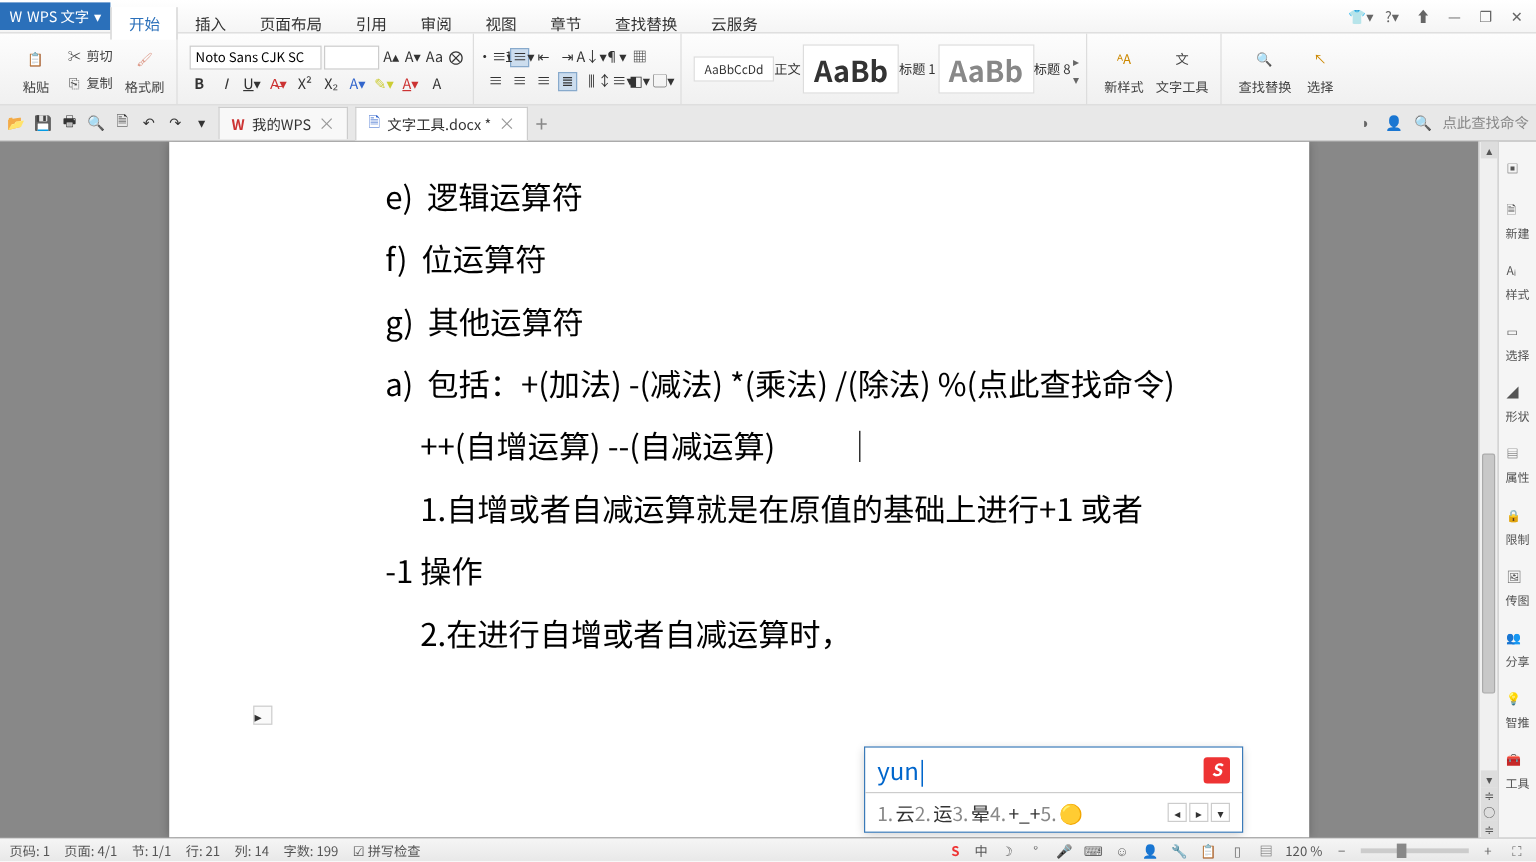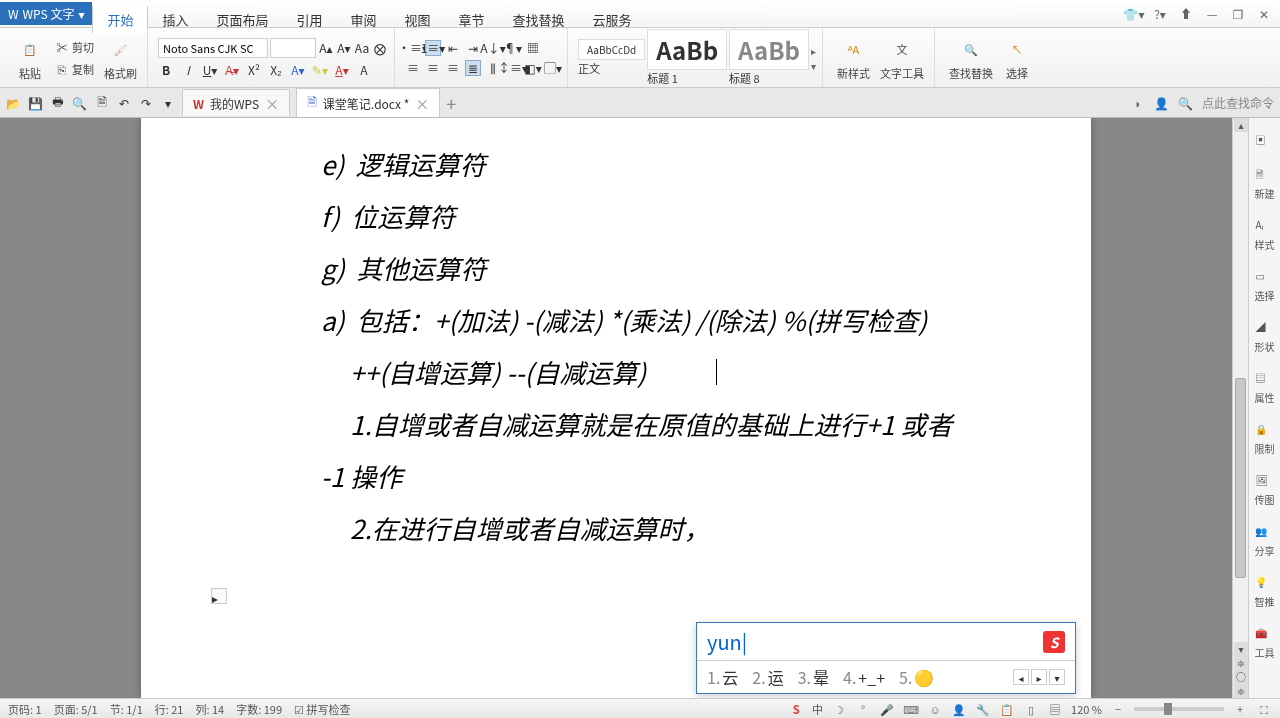--- a/index.html
+++ b/index.html
@@ -19,57 +19,57 @@
 .rib-group { display: flex; align-items: center; gap: 2px; padding: 0 6px; border-right: 1px solid #ddd; height: 100%; }
 .rib-btn { display: flex; flex-direction: column; align-items: center; justify-content: center; padding: 2px 4px; cursor: pointer; font-size: 11px; color: #444; gap: 2px; }
 .rib-btn-row { display: flex; align-items: center; gap: 2px; cursor: pointer; padding: 2px 4px; font-size: 11px; color: #444; }
 .rib-icon { width: 16px; height: 16px; display: inline-flex; align-items: center; justify-content: center; }
 .rib-icon-lg { width: 28px; height: 28px; display: inline-flex; align-items: center; justify-content: center; }
 .font-select { border: 1px solid #ccc; font-size: 11px; height: 20px; padding: 0 4px; background: #fff; }
 .font-name { width: 110px; }
 .font-size { width: 36px; padding-left: 40px; }
 .style-preview { border: 1px solid #ddd; padding: 2px 8px; font-size: 11px; text-align: center; background: #fff; min-width: 56px; }
 .style-preview.aabb { font-size: 24px; font-weight: bold; }
-.style-col { display: flex; flex-direction: column; align-items: flex-start; }
+.style-col { display: flex; flex-direction: row; align-items: center; }
 
 
 .doctabs { height: 30px; background: #e8e8e8; border-bottom: 1px solid #bbb; display: flex; align-items: center; padding: 0 6px; gap: 6px; }
 .doctab-icons { display: flex; gap: 6px; align-items: center; }
 .doctab { display: flex; align-items: center; gap: 6px; padding: 3px 10px; background: #f8f8f8; border: 1px solid #ccc; border-bottom: none; font-size: 12px; }
 .doctab.active { background: #fff; }
 .doctab .close { color: #999; cursor: pointer; font-size: 14px; }
 .doctabs-right { margin-left: auto; display: flex; align-items: center; gap: 8px; color: #666; }
 .search-hint { color: #888; font-size: 12px; }
 
 
 .workspace { display: flex; height: 580px; background: #888; position: relative; }
 .page-area { flex: 1; overflow: hidden; background: #888; position: relative; display: flex; justify-content: center; }
 .page { width: 950px; background: #fff; box-shadow: 0 0 8px rgba(0,0,0,0.3); padding: 20px 60px; position: relative; margin-top: 0; }
 .doc-content { font-family: "Noto Sans CJK SC", "SimSun", serif; font-size: 26px; line-height: 2; color: #000; padding-left: 80px; }
-.doc-line { white-space: pre; font-style: italic; }
+.doc-line { white-space: pre; }
 .cursor-mark { display: inline-block; width: 1px; height: 26px; background: #000; vertical-align: middle; margin-left: 70px; }
 .outline-btn { position: absolute; left: 70px; top: 470px; width: 16px; height: 16px; border: 1px solid #ccc; background: #fafafa; }
 
 
 .vscroll { width: 16px; background: #f0f0f0; border-left: 1px solid #ccc; position: relative; }
 .vscroll-thumb { position: absolute; left: 2px; right: 2px; top: 260px; height: 200px; background: #c8c8c8; border: 1px solid #aaa; border-radius: 2px; }
 .vscroll-btn { width: 14px; height: 14px; background: #ddd; position: absolute; left: 1px; font-size: 10px; text-align: center; line-height: 14px; color: #555; }
 
 
 .rsidebar { width: 32px; background: #f5f5f5; border-left: 1px solid #ccc; display: flex; flex-direction: column; align-items: center; padding-top: 8px; gap: 4px; }
 .rside-item { display: flex; flex-direction: column; align-items: center; padding: 6px 2px; cursor: pointer; font-size: 10px; color: #555; gap: 2px; }
 .rside-icon { width: 18px; height: 18px; }
 
 
 .ime { position: absolute; border: 1px solid #3a7ab8; background: #fff; box-shadow: 0 2px 8px rgba(0,0,0,0.2); }
 .ime-input { padding: 4px 10px; font-size: 20px; color: #0066cc; border-bottom: 1px solid #ccc; display: flex; justify-content: space-between; align-items: center; }
 .ime-input .imetxt::after { content: "|"; animation: blink 1s infinite; }
 @keyframes blink { 50% { opacity: 0; } }
 .ime-logo { width: 22px; height: 22px; background: #e33; border-radius: 3px; color: #fff; font-weight: bold; font-size: 14px; display: flex; align-items: center; justify-content: center; font-style: italic; }
-.ime-cands { padding: 4px 10px; font-size: 16px; display: flex; gap: 14px; align-items: center; }
+.ime-cands { padding: 4px 10px; font-size: 16px; display: flex; align-items: center; }
 .ime-cand { color: #333; }
 .ime-cand .num { color: #888; margin-right: 2px; }
 .ime-nav { margin-left: auto; display: flex; gap: 2px; }
 .ime-nav span { border: 1px solid #ccc; width: 16px; height: 16px; font-size: 10px; display: flex; align-items: center; justify-content: center; }
 
 
 .statusbar { height: 20px; background: linear-gradient(#f5f5f5,#e8e8e8); border-top: 1px solid #ccc; display: flex; align-items: center; font-size: 11px; color: #555; padding: 0 8px; gap: 12px; }
 .statusbar .right { margin-left: auto; display: flex; align-items: center; gap: 8px; }
 .zoom-slider { width: 90px; height: 4px; background: #ccc; position: relative; }
 .zoom-slider::after { content: ""; position: absolute; width: 8px; height: 12px; background: #888; top: -4px; left: 30px; }
@@ -225,49 +225,49 @@
     <span class="rib-icon">↷</span>
     <span class="rib-icon">▾</span>
   </div>
   <div class="doctab">
     <span style="color:#c33;font-weight:bold">W</span>
     <span>我的WPS</span>
     <span class="close">×</span>
   </div>
   <div class="doctab active">
     <span style="color:#36c">🗎</span>
-    <span>课堂笔记.docx *</span>
+    <span>文字工具.docx *</span>
     <span class="close">×</span>
   </div>
   <span style="font-size:18px;color:#888;cursor:pointer">+</span>
   <div class="doctabs-right">
     <span class="rib-icon">◗</span>
     <span class="rib-icon">👤</span>
     <span class="rib-icon">🔍</span>
     <span class="search-hint">点此查找命令</span>
   </div>
 </div>
 
 <div class="workspace">
   <div class="page-area">
     <div class="page">
       <div class="doc-content">
         <div class="doc-line" style="padding-left:40px">e)  逻辑运算符</div>
         <div class="doc-line" style="padding-left:40px">f)  位运算符</div>
         <div class="doc-line" style="padding-left:40px">g)  其他运算符</div>
-        <div class="doc-line" style="padding-left:40px">a)  包括：+(加法) -(减法) *(乘法) /(除法) %(拼写检查)</div>
+        <div class="doc-line" style="padding-left:40px">a)  包括：+(加法) -(减法) *(乘法) /(除法) %(点此查找命令)</div>
         <div class="doc-line" style="padding-left:40px;display:flex;align-items:center"><span>     ++(自增运算) --(自减运算)</span><span class="cursor-mark"></span></div>
         <div class="doc-line" style="padding-left:40px">     1.自增或者自减运算就是在原值的基础上进行+1 或者</div>
         <div class="doc-line" style="padding-left:40px">-1 操作</div>
         <div class="doc-line" style="padding-left:40px">     2.在进行自增或者自减运算时，</div>
       </div>
       <div class="outline-btn">▸</div>
     </div>
 
-    <div class="ime" style="left:696px; top:504px; width:380px;">
+    <div class="ime" style="left:720px; top:504px; width:316px;">
       <div class="ime-input">
         <span class="imetxt">yun</span>
         <span class="ime-logo">S</span>
       </div>
       <div class="ime-cands">
         <span class="ime-cand"><span class="num">1.</span><span>云</span></span>
         <span class="ime-cand"><span class="num">2.</span><span>运</span></span>
         <span class="ime-cand"><span class="num">3.</span><span>晕</span></span>
         <span class="ime-cand"><span class="num">4.</span><span>+_+</span></span>
         <span class="ime-cand"><span class="num">5.</span><span>🟡</span></span>
@@ -331,21 +331,21 @@
       </div>
     <div class="rside-item">
         <span class="rside-icon">🧰</span>
         <span>工具</span>
       </div>
   </div>
 </div>
 
 <div class="statusbar">
   <span>页码: 1</span>
-  <span>页面: 5/1</span>
+  <span>页面: 4/1</span>
   <span>节: 1/1</span>
   <span>行: 21</span>
   <span>列: 14</span>
   <span>字数: 199</span>
   <span><span>☑</span> <span>拼写检查</span></span>
   <div class="right">
     <span class="st-icon" style="color:#e33;font-weight:bold">S</span>
     <span>中</span>
     <span class="st-icon">☽</span>
     <span class="st-icon">°</span>

